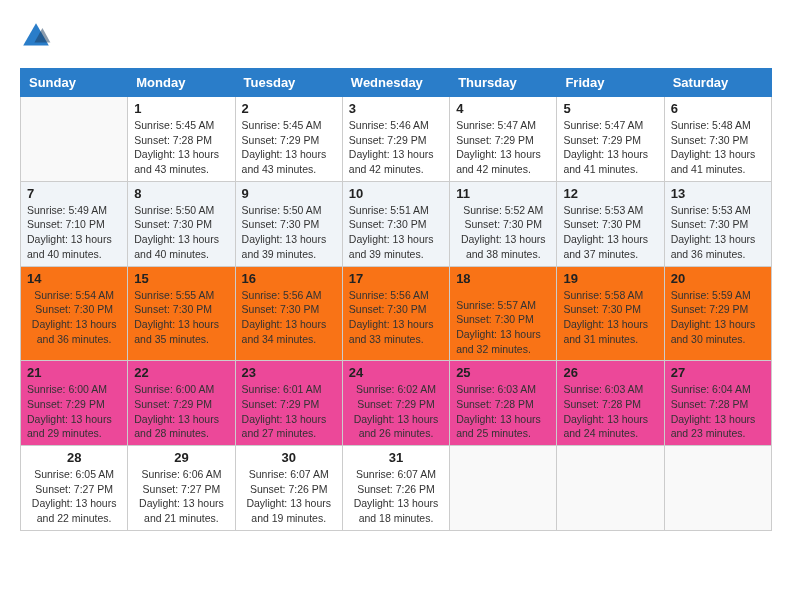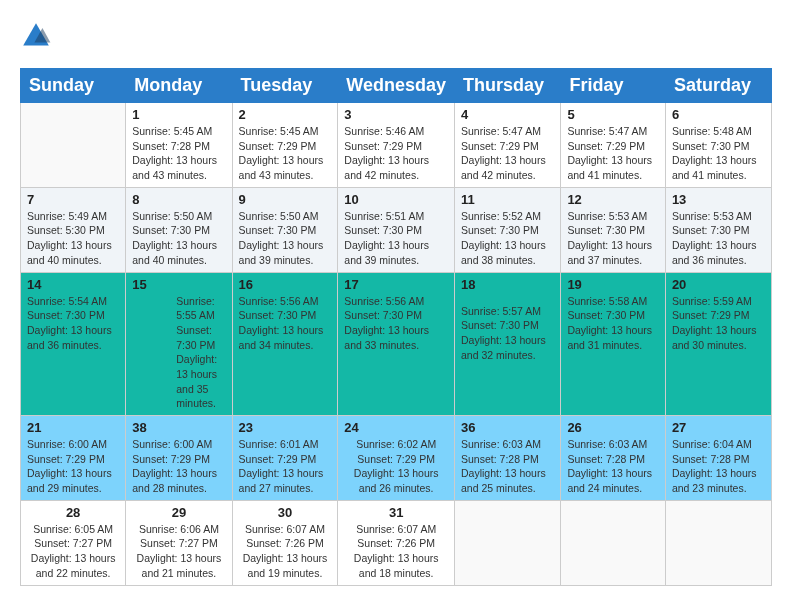--- a/index.html
+++ b/index.html
@@ -49,21 +49,21 @@
     .calendar {
       width: 100%;
       border-collapse: collapse;
       font-size: 11px;
     }
     .calendar th {
       background-color: #2a7dc9;
       color: #fff;
       text-align: left;
       padding: 6px 8px;
-      font-size: 18px;
+      font-size: 13px;
       font-weight: bold;
       border: 1px solid #2a7dc9;
     }
     .calendar td {
       border: 1px solid #ccc;
       vertical-align: top;
       padding: 4px 6px;
       width: 107px;
       min-height: 80px;
     }
@@ -158,21 +158,21 @@
           <div class="day-info" style="white-space: pre-line;">Sunrise: 5:48 AM
 Sunset: 7:30 PM
 Daylight: 13 hours
 and 41 minutes.</div>
         </td>
       </tr>
       <tr style="background-color: rgb(240, 244, 248);">
         <td>
           <span class="day-num">7</span>
           <div class="day-info" style="white-space: pre-line;">Sunrise: 5:49 AM
-Sunset: 5:30 PM
+Sunset: 7:10 PM
 Daylight: 13 hours
 and 40 minutes.</div>
         </td>
         <td>
           <span class="day-num">8</span>
           <div class="day-info" style="white-space: pre-line;">Sunrise: 5:50 AM
 Sunset: 7:30 PM
 Daylight: 13 hours
 and 40 minutes.</div>
         </td>
@@ -185,51 +185,51 @@
         </td>
         <td>
           <span class="day-num">10</span>
           <div class="day-info" style="white-space: pre-line;">Sunrise: 5:51 AM
 Sunset: 7:30 PM
 Daylight: 13 hours
 and 39 minutes.</div>
         </td>
         <td>
           <span class="day-num">11</span>
-          <div class="day-info" style="white-space: pre-line;">Sunrise: 5:52 AM
+          <div class="day-info" style="white-space: pre-line; text-align: center;">Sunrise: 5:52 AM
 Sunset: 7:30 PM
 Daylight: 13 hours
 and 38 minutes.</div>
         </td>
         <td>
           <span class="day-num">12</span>
           <div class="day-info" style="white-space: pre-line;">Sunrise: 5:53 AM
 Sunset: 7:30 PM
 Daylight: 13 hours
 and 37 minutes.</div>
         </td>
         <td>
           <span class="day-num">13</span>
           <div class="day-info" style="white-space: pre-line;">Sunrise: 5:53 AM
 Sunset: 7:30 PM
 Daylight: 13 hours
 and 36 minutes.</div>
         </td>
       </tr>
-      <tr style="background-color: #14b8a6;">
+      <tr style="background-color: #f97316;">
         <td>
           <span class="day-num">14</span>
-          <div class="day-info" style="white-space: pre-line;">Sunrise: 5:54 AM
+          <div class="day-info" style="white-space: pre-line; text-align: center;">Sunrise: 5:54 AM
 Sunset: 7:30 PM
 Daylight: 13 hours
 and 36 minutes.</div>
         </td>
         <td>
           <span class="day-num">15</span>
-          <div class="day-info" style="white-space: pre-line; margin-left: 44px;">Sunrise: 5:55 AM
+          <div class="day-info" style="white-space: pre-line;">Sunrise: 5:55 AM
 Sunset: 7:30 PM
 Daylight: 13 hours
 and 35 minutes.</div>
         </td>
         <td>
           <span class="day-num">16</span>
           <div class="day-info" style="white-space: pre-line;">Sunrise: 5:56 AM
 Sunset: 7:30 PM
 Daylight: 13 hours
 and 34 minutes.</div>
@@ -256,51 +256,51 @@
 and 31 minutes.</div>
         </td>
         <td>
           <span class="day-num">20</span>
           <div class="day-info" style="white-space: pre-line;">Sunrise: 5:59 AM
 Sunset: 7:29 PM
 Daylight: 13 hours
 and 30 minutes.</div>
         </td>
       </tr>
-      <tr style="background-color: #7dd3fc; padding-left: 24px;">
+      <tr style="background-color: #ec4899; padding-left: 24px;">
         <td>
           <span class="day-num">21</span>
           <div class="day-info" style="white-space: pre-line;">Sunrise: 6:00 AM
 Sunset: 7:29 PM
 Daylight: 13 hours
 and 29 minutes.</div>
         </td>
         <td>
-          <span class="day-num">38</span>
+          <span class="day-num">22</span>
           <div class="day-info" style="white-space: pre-line;">Sunrise: 6:00 AM
 Sunset: 7:29 PM
 Daylight: 13 hours
 and 28 minutes.</div>
         </td>
         <td>
           <span class="day-num">23</span>
           <div class="day-info" style="white-space: pre-line;">Sunrise: 6:01 AM
 Sunset: 7:29 PM
 Daylight: 13 hours
 and 27 minutes.</div>
         </td>
         <td>
           <span class="day-num">24</span>
           <div class="day-info" style="white-space: pre-line; text-align: center;">Sunrise: 6:02 AM
 Sunset: 7:29 PM
 Daylight: 13 hours
 and 26 minutes.</div>
         </td>
         <td>
-          <span class="day-num">36</span>
+          <span class="day-num">25</span>
           <div class="day-info" style="white-space: pre-line;">Sunrise: 6:03 AM
 Sunset: 7:28 PM
 Daylight: 13 hours
 and 25 minutes.</div>
         </td>
         <td>
           <span class="day-num">26</span>
           <div class="day-info" style="white-space: pre-line;">Sunrise: 6:03 AM
 Sunset: 7:28 PM
 Daylight: 13 hours

